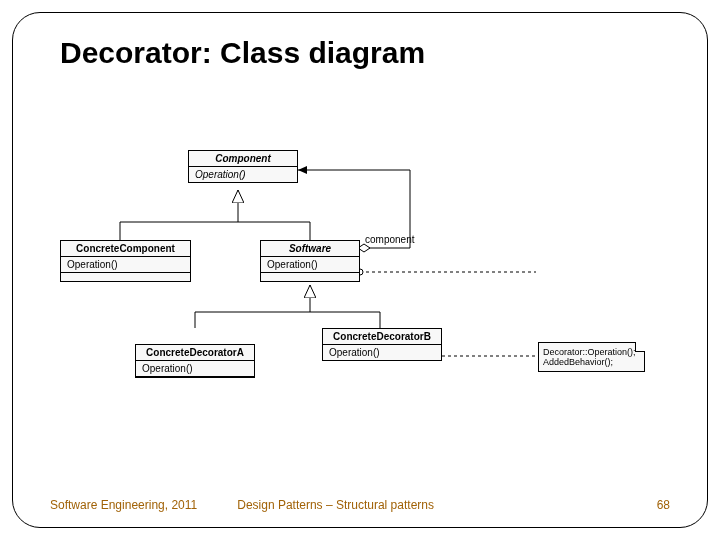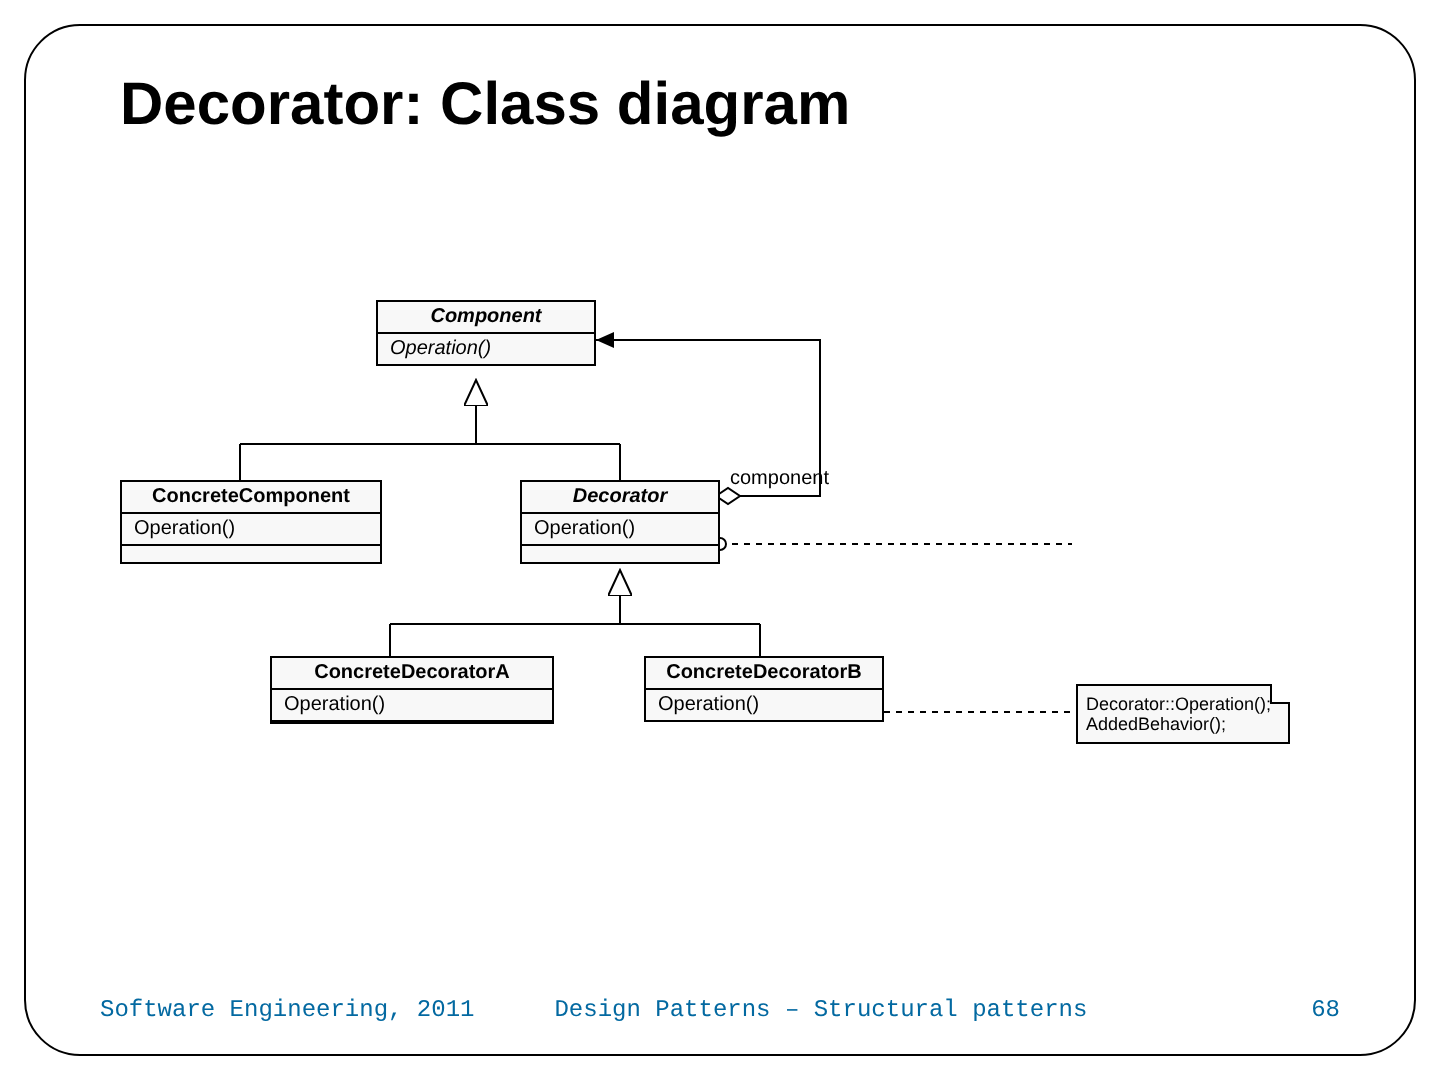--- a/index.html
+++ b/index.html
@@ -20,23 +20,22 @@
     position: absolute;
     top: 36px; left: 60px;
     font-size: 30px;
     color: #000000;
   }
   .footer {
     position: absolute;
     bottom: 28px; left: 0; right: 0;
     display: flex;
     font-size: 12px;
-    color: #0369a1;
+    color: #a16207;
     padding: 0 50px 0 50px;
-    font-family: Liberation Mono, monospace;
   }
   .footer .fl { flex: 0 0 auto; }
   .footer .fc { flex: 1 1 auto; text-align: left; padding-left: 40px; }
   .footer .fr { flex: 0 0 auto; }
 
   .diagram {
     position: absolute;
     top: 150px;
     left: 60px;
     width: 600px;
@@ -144,26 +143,26 @@
     <div class="sec" style="font-style:italic;">Operation()</div>
   </div>
 
   <div class="box" style="left:0px; top:90px; width:131px;">
     <div class="hdr">ConcreteComponent</div>
     <div class="sec bordered">Operation()</div>
     <div class="sec empty"></div>
   </div>
 
   <div class="box" style="left:200px; top:90px; width:100px;">
-    <div class="hdr italic">Decorator</div>
+    <div class="hdr italic">Software</div>
     <div class="sec bordered">Operation()</div>
     <div class="sec empty"></div>
   </div>
 
-  <div class="box" style="left:75px; top:178px; width:142px;">
+  <div class="box" style="left:75px; top:194px; width:120px;">
     <div class="hdr">ConcreteDecoratorA</div>
     <div class="sec bordered">Operation()</div>
   </div>
 
   <div class="box" style="left:262px; top:178px; width:120px;">
     <div class="hdr">ConcreteDecoratorB</div>
     <div class="sec">Operation()</div>
   </div>
 
   <div class="lbl" style="left:305px; top:84px;">component</div>

